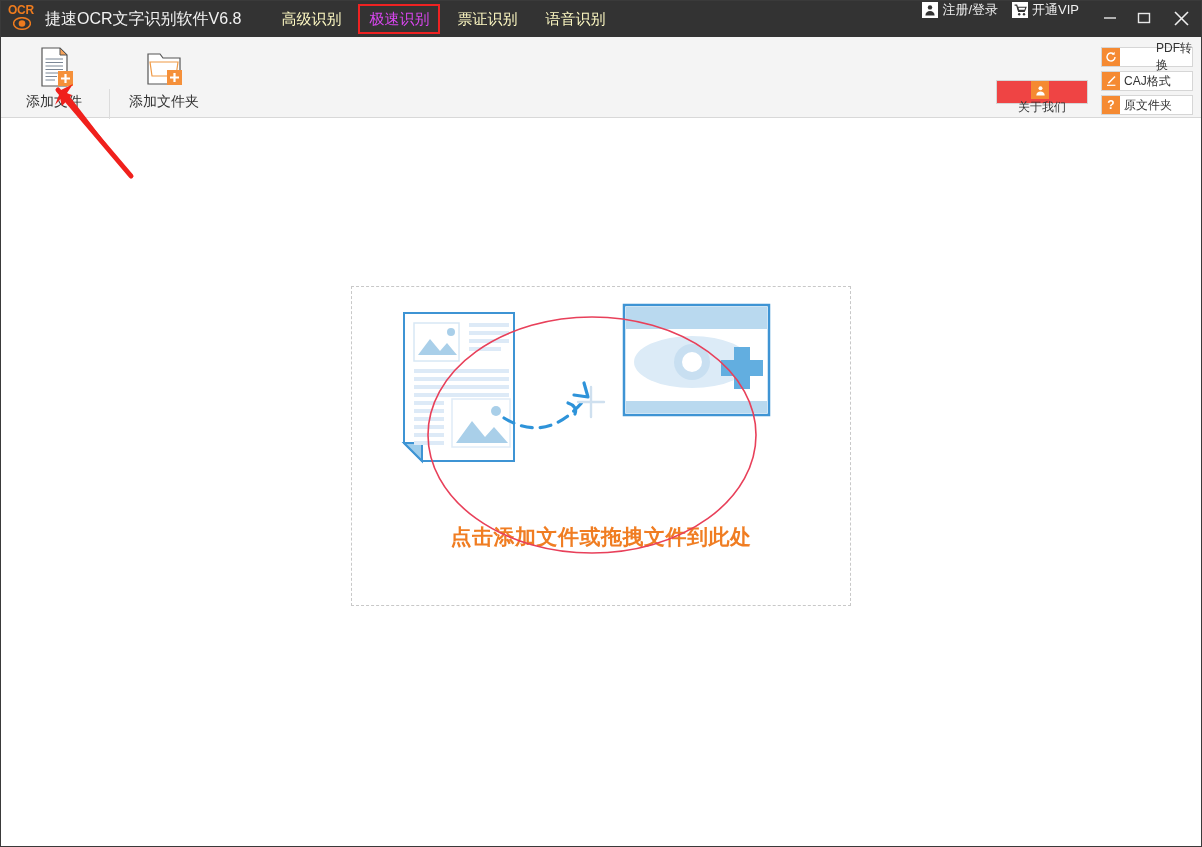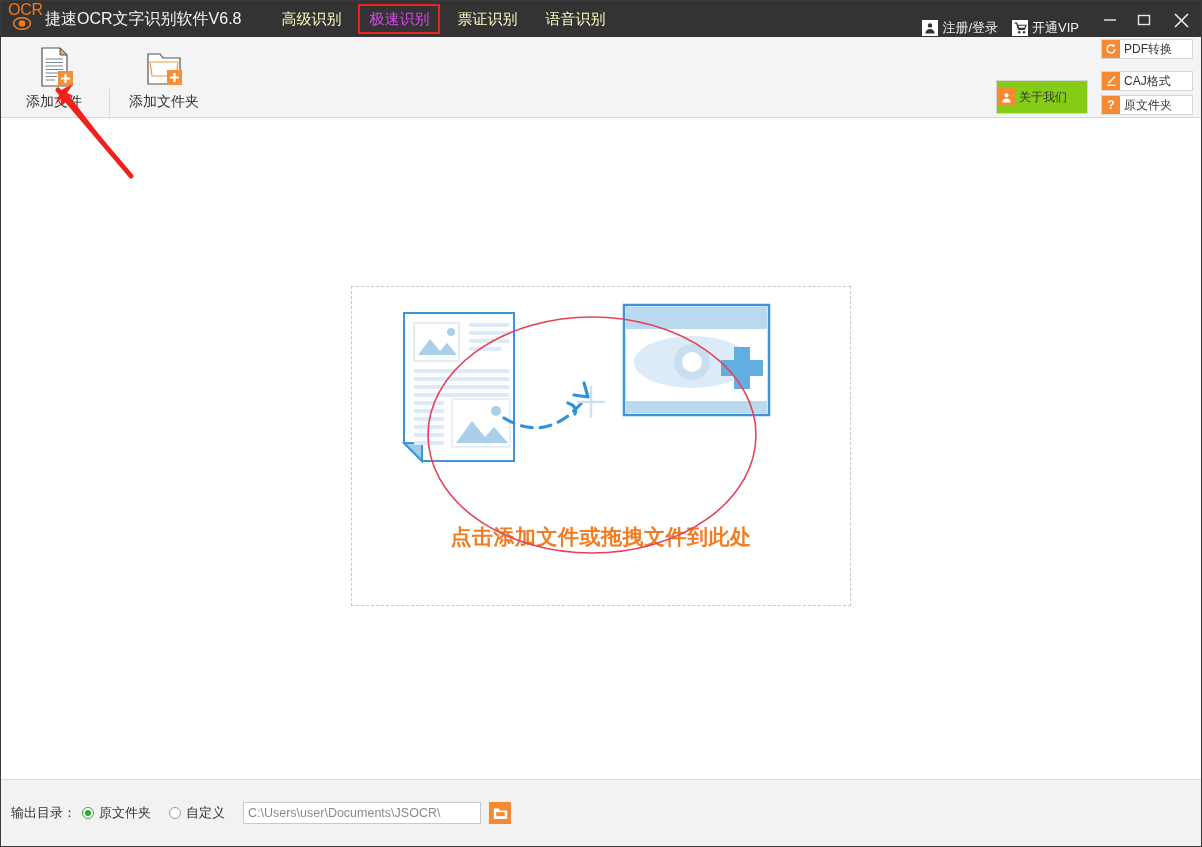--- a/index.html
+++ b/index.html
@@ -25,21 +25,21 @@
     display: flex; align-items: center;
   }
   .logo {
     width: 34px; height: 34px;
     margin-left: 4px;
     position: relative;
     flex: 0 0 auto;
   }
   .logo-txt {
     position: absolute; left: 3px; top: 2px;
-    font-size: 16px; font-weight: normal;
+    font-size: 12px; font-weight: bold;
     color: #ee7b1e; letter-spacing: -0.3px;
     line-height: 12px;
   }
   .logo-eye {
     position: absolute; left: 8px; top: 15px;
     width: 18px; height: 13px;
   }
   .app-title {
     color: #f2f2f2; font-size: 16px;
     margin-left: 6px; white-space: nowrap;
@@ -59,21 +59,21 @@
   }
   .menu-item.active { color: #d946ef; }
   .menu-item.active::after {
     content: ""; position: absolute;
     left: 3px; right: 3px; top: 3px; bottom: 3px;
     border: 2px solid #ee2222;
     pointer-events: none;
   }
   .tb-right {
     position: absolute; right: 0; top: 0;
-    height: 36px; display: flex; align-items: flex-end;
+    height: 36px; display: flex; align-items: flex-start;
   }
   .tb-acct {
     display: flex; align-items: center;
     color: #f0f0f0; font-size: 13px;
     margin-right: 14px; white-space: nowrap;
     cursor: default;
   }
   .tb-acct .sq {
     width: 16px; height: 16px;
     background: #ffffff;
@@ -104,24 +104,24 @@
   .tool-btn .lbl {
     font-size: 14px; color: #333333;
     margin-top: 4px; white-space: nowrap;
   }
   .tool-div {
     position: absolute; left: 108px; top: 52px;
     width: 1px; height: 44px; background: #dcdcdc;
   }
   .about-btn {
     position: absolute; left: 995px; top: 43px;
-    width: 92px; height: 34px;
-    background: #84cc16; border: 1px solid #d6d6d6;
-    display: flex; align-items: center;
-    font-size: 12px; color: #333;
+    width: 92px; height: 24px;
+    background: #ef4444; border: 1px solid #d6d6d6;
+    display: flex; align-items: center;
+    font-size: 12px; color: #333; flex-direction: column;
   }
   .about-btn .ic {
     width: 18px; height: 18px;
     background: #f58a32; margin-right: 4px;
     display: flex; align-items: center; justify-content: center;
     flex: 0 0 auto;
   }
   .side-btn {
     position: absolute; left: 1100px;
     width: 92px; height: 20px;
@@ -324,21 +324,21 @@
     <div class="about-btn">
       <span class="ic">
         <svg width="11" height="11" viewBox="0 0 11 11">
           <circle cx="5.5" cy="3.2" r="2" fill="#ffffff"></circle>
           <path d="M1.3 10.5c0-2.4 1.9-3.9 4.2-3.9s4.2 1.5 4.2 3.9z" fill="#ffffff"></path>
         </svg>
       </span>
       <span>关于我们</span>
     </div>
 
-    <div class="side-btn" style="top:2px;">
+    <div class="side-btn" style="top:10px;gap:32px;">
       <span class="ic">
         <svg width="12" height="12" viewBox="0 0 12 12">
           <path d="M10 6a4 4 0 1 1-1.3-2.95" fill="none" stroke="#ffffff" stroke-width="1.4"></path>
           <path d="M9.6 0.8v3h-3z" fill="#ffffff"></path>
         </svg>
       </span>
       <span>PDF转换</span>
     </div>
 
     <div class="side-btn" style="top:34px;">
@@ -423,40 +423,14 @@
 
     </div>
   </div>
 
   <svg class="arrow-anno" viewBox="0 0 130 100">
     <path d="M100 95 L 33 14 L 24 24 L 30 9 L 42 3 L 36 12 Z" fill="#f0201c"></path>
     <path d="M100 95 L 27 9" stroke="#f0201c" stroke-width="5" stroke-linecap="round"></path>
     <path d="M27 9 L 41 14 L 31 25 Z" fill="#f0201c"></path>
   </svg>
 
-  <div class="bottombar">
-
-    <div class="out-row">
-      <span class="out-label">输出目录：</span>
-
-      <span class="radio-wrap">
-        <span class="radio on"></span>
-        <span>原文件夹</span>
-      </span>
-
-      <span class="radio-wrap">
-        <span class="radio"></span>
-        <span>自定义</span>
-      </span>
-
-      <input class="path-input" type="text" value="C:\Users\user\Documents\JSOCR\" style="">
-
-      <span class="browse-btn">
-        <svg width="15" height="13" viewBox="0 0 15 13">
-          <path d="M0.8 1.5h5l1.4 2h7V12H0.8z" fill="#ffffff"></path>
-          <rect x="3.2" y="5.2" width="8.6" height="4" fill="#f58a32"></rect>
-        </svg>
-      </span>
-    </div>
-
-  </div>
 
 </div>
 
 </body></html>

